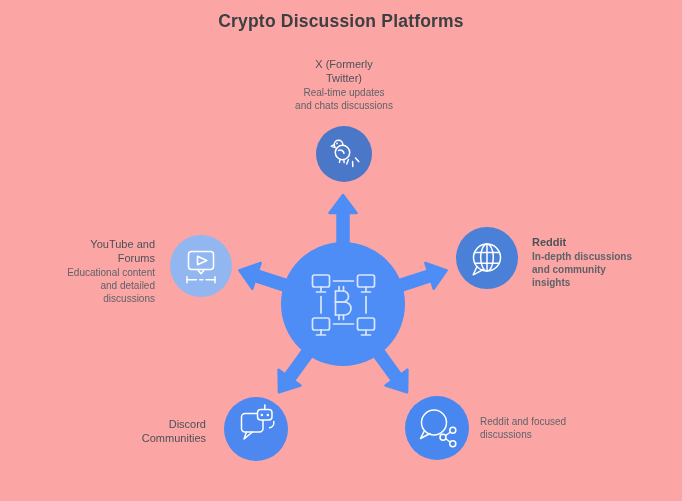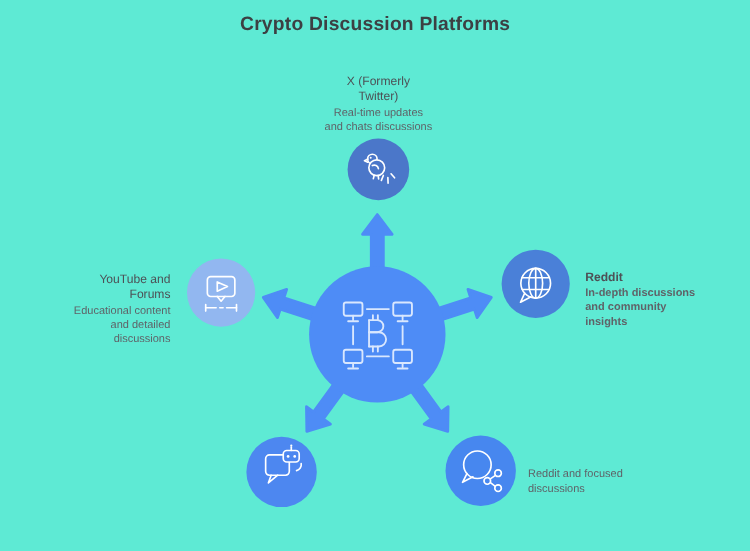--- a/index.html
+++ b/index.html
@@ -1,26 +1,26 @@
 <!DOCTYPE html>
 <html><head>
 <meta charset="utf-8">
 <style>
   html,body { margin:0; padding:0; background:#ffffff; }
   .canvas {
-    position:relative; width:682px; height:501px; background:#5eead4;
+    position:relative; width:682px; height:501px; background:#fca5a5;
     font-family:"Liberation Sans", sans-serif; overflow:hidden;
   }
   .page-title {
     position:absolute; top:11px; left:0; right:0; margin:0;
     text-align:center; font-size:17.5px; font-weight:bold;
     color:#3c4043; letter-spacing:0.2px;
   }
   .diagram-svg { position:absolute; left:0; top:0; }
-  .ntext { position:absolute;margin-top:10px; }
+  .ntext { position:absolute; }
   .nt {
     font-size:11px; color:#4d5156; line-height:1.28;
     white-space:pre-line;
   }
   .ns {
     font-size:10px; color:#5f6368; line-height:1.3;
     white-space:pre-line; margin-top:1px;
   }
   .pos-top   { left:254px; top:57px;  width:180px; text-align:center; }
   .pos-right { left:532px; top:235px; width:140px; text-align:left;font-weight:bold; }
@@ -142,20 +142,22 @@
 and community
 insights</div>
   </div>
 
   <div class="ntext pos-br">
     <div class="ns">Reddit and focused
 discussions</div>
   </div>
 
   <div class="ntext pos-bl">
+    <div class="nt">Discord
+Communities</div>
   </div>
 
   <div class="ntext pos-left">
     <div class="nt">YouTube and
 Forums</div>
     <div class="ns">Educational content
 and detailed
 discussions</div>
   </div>
 

